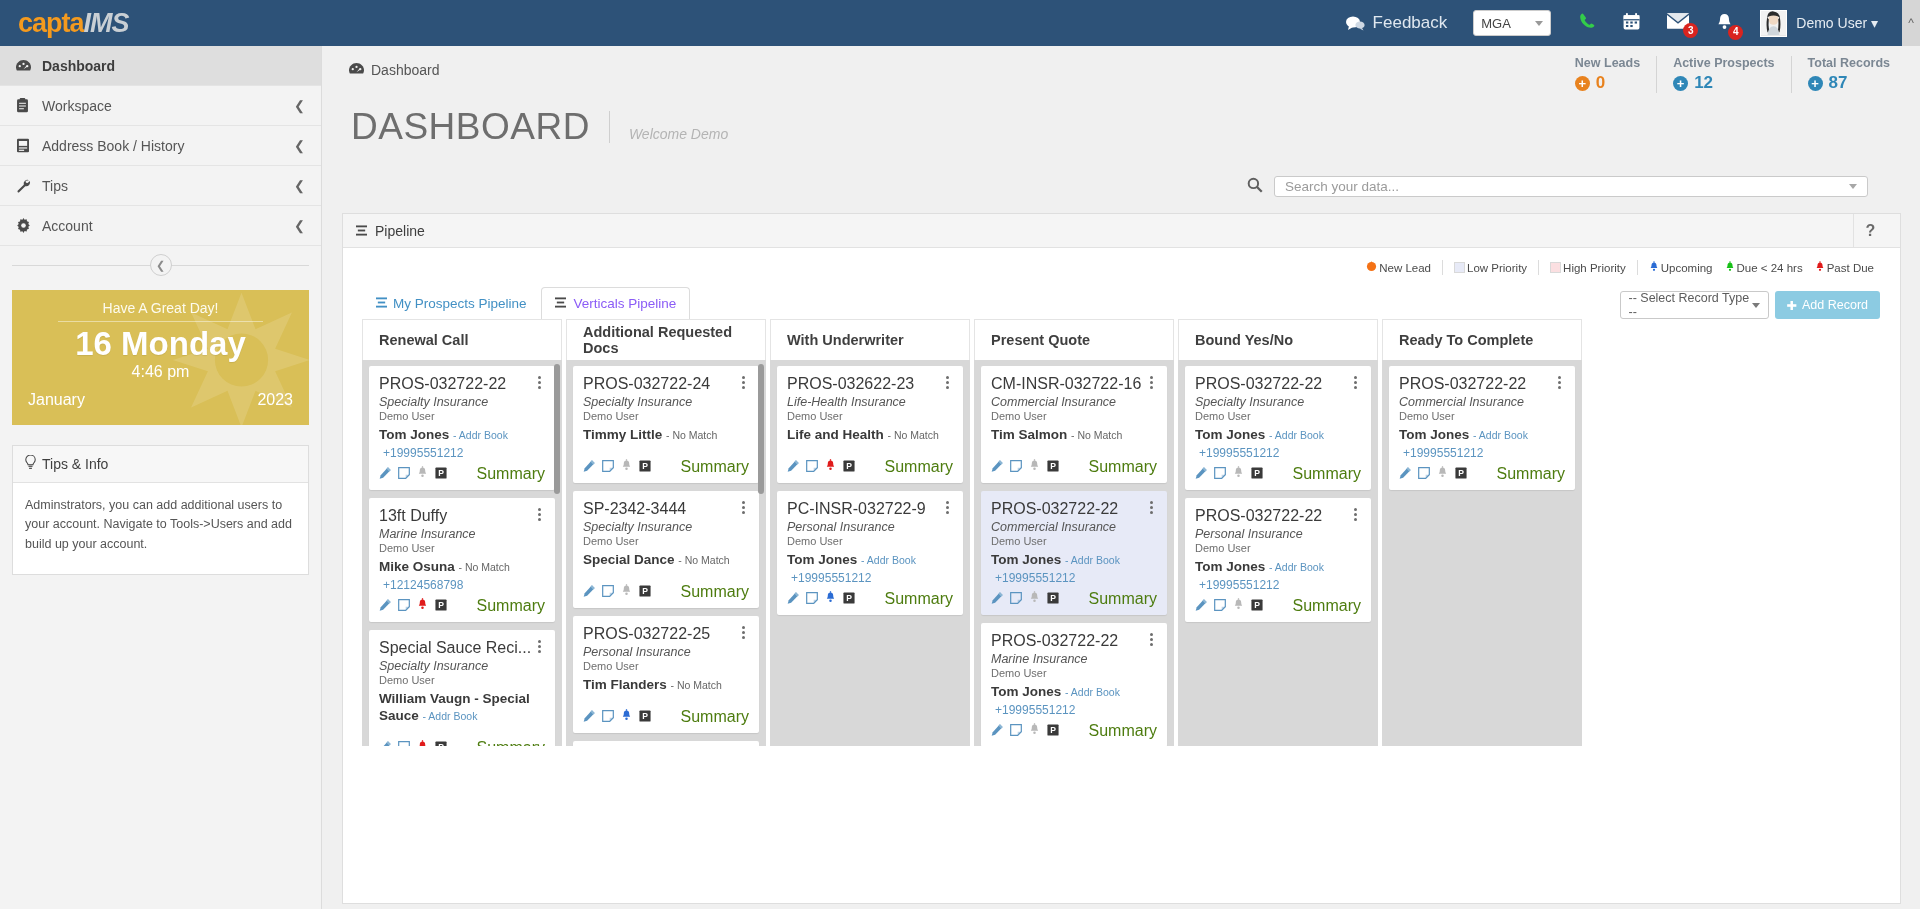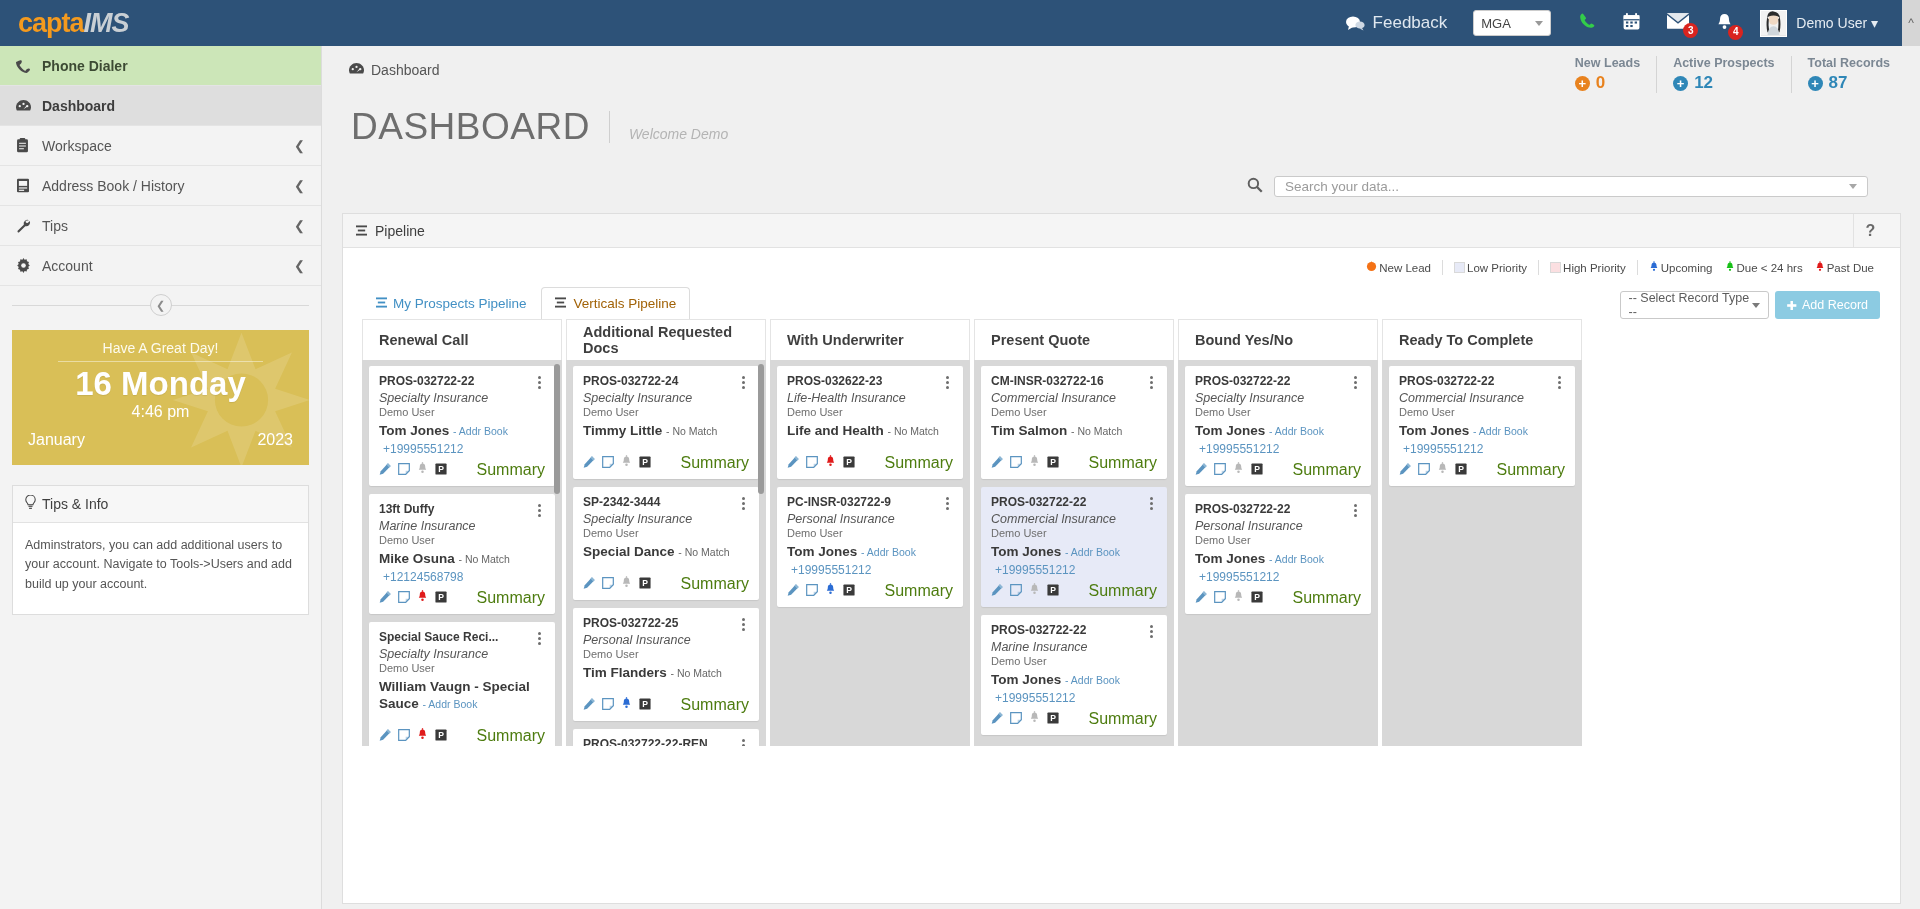--- a/index.html
+++ b/index.html
@@ -132,21 +132,21 @@
   .legend .lg { display: flex; align-items: center; gap: 2px; font-size: 11.5px; color: #4b4b4b; padding: 0 11px; border-right: 1px solid #dcdcdc; height: 15px; }
   .legend .lg.nb { border-right: none; }
   .legend .lg.tight { padding: 0 6px; }
   .sw { width: 11px; height: 11px; display: inline-block; border: 1px solid #d9d9d9; }
 
   .tabrow { display: flex; align-items: flex-end; padding: 12px 0 0 19px; position: relative; height: 44px; }
   .tab {
     display: flex; align-items: center; gap: 6px; font-size: 13.5px; padding: 8px 13px;
     color: #4290c4; cursor: pointer; border: 1px solid transparent; border-bottom: none;
   }
-  .tab.active { background: #fff; border-color: #dcdcdc; color: #a16207; border-radius: 4px 4px 0 0; position: relative; z-index: 2; gap: 8px; }
+  .tab.active { background: #fff; border-color: #dcdcdc; color: #8b5cf6; border-radius: 4px 4px 0 0; position: relative; z-index: 2; gap: 8px; }
   .tabrow .right { margin-left: auto; display: flex; align-items: center; padding-right: 20px; }
   .recordtype {
     width: 149px; height: 28px; background: #fff; border: 1px solid #c9c9c9; border-radius: 3px;
     display: flex; align-items: center; justify-content: space-between; padding: 0 8px;
     font-size: 12.5px; color: #5c5c5c; cursor: pointer;
   }
   .addrecord {
     margin-left: 6px; height: 28px; background: #8ccbe2; color: #fff; border-radius: 3px;
     display: flex; align-items: center; gap: 5px; padding: 0 12px; font-size: 12.5px; cursor: pointer;
   }
@@ -165,21 +165,21 @@
   .col-body.scroll:after {
     content: ""; position: absolute; right: 2px; top: 4px; width: 6px; height: 130px;
     background: #9a9a9a; border-radius: 3px;
   }
   .card {
     background: #fff; border-radius: 2px; padding: 8px 10px 7px 10px; margin-bottom: 8px;
     box-shadow: 0 1px 1px rgba(0,0,0,.08);
   }
   .card.lowpri { background: #e7eaf7; }
   .card-top { display: flex; align-items: flex-start; }
-  .card-title { font-size: 12px; font-weight: bold; color: #3a3a3a; flex: 1; line-height: 1.2; }
+  .card-title { font-size: 16px; font-weight: normal; color: #3a3a3a; flex: 1; line-height: 1.2; }
   .kebab { width: 12px; display: flex; flex-direction: column; align-items: center; gap: 2px; cursor: pointer; padding-top: 2px; }
   .kebab i { width: 3px; height: 3px; background: #6d6d6d; border-radius: 50%; display: block; }
   .card-sub { font-size: 12.5px; font-style: italic; color: #555; margin-top: 2px; }
   .card-user { font-size: 11px; color: #6e6e6e; margin-top: 1px; }
   .card-contact { font-size: 13.5px; font-weight: bold; color: #3a3a3a; margin-top: 5px; line-height: 1.25; }
   .card-contact .match { font-size: 10.5px; font-weight: normal; color: #5b94c0; }
   .card-contact .nomatch { font-size: 10.5px; font-weight: normal; color: #666; }
   .card-phone { font-size: 12px; color: #5b94c0; margin-top: 2px; padding-left: 4px; }
   .card-foot { display: flex; align-items: center; margin-top: 5px; }
   .card-foot .icons { display: flex; align-items: center; gap: 7px; }
@@ -263,28 +263,20 @@
         </svg>
     </div>
     <div class="username">
       <span>Demo User</span> ▾
     </div>
     <div class="scrollup">^</div>
   </div>
 </div>
 
 <div class="sidebar">
-  <div class="nav-item active-green">
-    <span class="ico">
-      <svg width="14" height="14" viewBox="0 0 24 24">
-          <path d="M16 2c-1 0-2 .8-2 1.8 0 3 2.2 5 4 6.6-2 4.4-6.5 8.4-10 10 -1.4-1.8-3-4-6-4C1 16.4 0 17.6 0 18.6c0 .6 4.6 5.4 5.4 5.4 8.4 0 18.6-10.4 18.6-18.6C24 4.6 17 2 16 2z" fill="#4a4a4a" transform="scale(-1,1) translate(-24,0)"></path>
-        </svg>
-    </span>
-    <span>Phone Dialer</span>
-  </div>
   <div class="nav-item active-grey">
     <span class="ico">
       <svg width="15" height="15" viewBox="0 0 24 20">
           <path d="M12 1C5.4 1 0 6.2 0 12.6c0 2 .5 3.8 1.4 5.4h21.2c.9-1.6 1.4-3.4 1.4-5.4C24 6.2 18.6 1 12 1z" fill="#4a4a4a"></path>
           <circle cx="6" cy="11" r="1.8" fill="#f3f3f3"></circle>
           <circle cx="12" cy="7.5" r="1.8" fill="#f3f3f3"></circle>
           <circle cx="18" cy="11" r="1.8" fill="#f3f3f3"></circle>
           <path d="M12 16 L17 10 L18.5 11.5 Z" fill="#f3f3f3"></path>
         </svg>
     </span>

